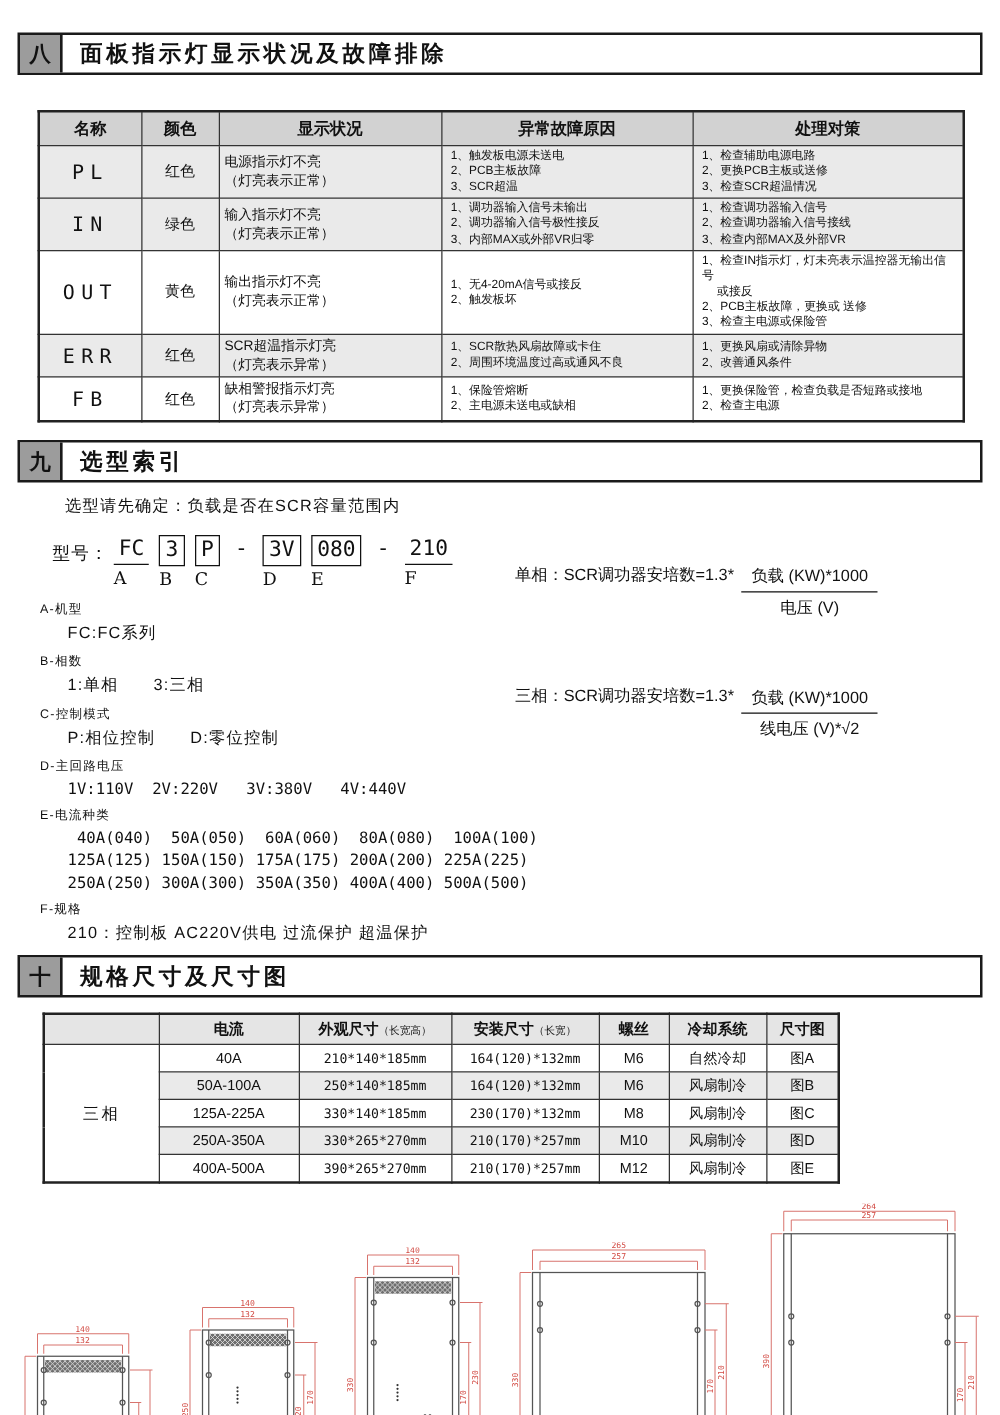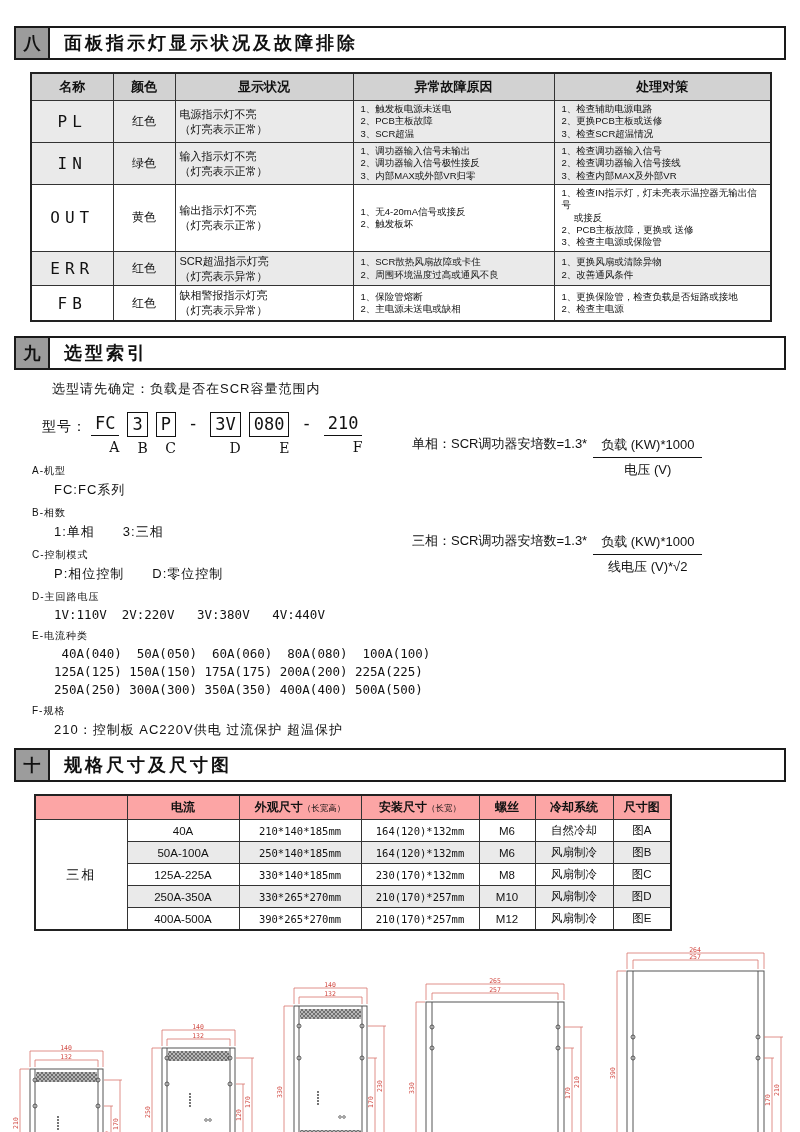--- a/index.html
+++ b/index.html
@@ -7,54 +7,54 @@
   .page{position:relative;width:800px;height:1132px;}
 
   
   .sec{display:flex;align-items:stretch;border:2px solid #1a1a1a;margin:0 14px;height:30px;background:#fff;}
   .sec-num{width:32px;background:#9c9c9c;border-right:2px solid #1a1a1a;display:flex;align-items:center;justify-content:center;
            font-size:17px;font-weight:bold;color:#111;}
   .sec-title{display:flex;align-items:center;padding-left:14px;font-size:18px;font-weight:bold;letter-spacing:3px;}
 
   
   table{border-collapse:collapse;}
-  .t1{margin:12px 0 0 30px;width:740px;border:2px solid #222;table-layout:fixed;}
+  .t1{margin:28px 0 0 30px;width:740px;border:2px solid #222;table-layout:fixed;}
   .t1 th,.t1 td{border:1px solid #333;padding:2px 4px;vertical-align:middle;}
   .t1 th{background:#d2d2d2;font-size:13px;font-weight:bold;padding:4px 2px;}
   .t1 .nm{font-family:"DejaVu Sans Mono",monospace;font-size:16px;letter-spacing:5px;text-align:center;}
   .t1 .co{font-size:12px;text-align:center;}
   .t1 .st{font-size:11px;text-align:left;white-space:pre-line;line-height:1.35;}
   .t1 .ml{font-size:9.5px;white-space:pre-line;line-height:1.3;padding-left:7px;}
   .t1 tr.shade td{background:#eaeaea;}
 
   
   .s9wrap{position:relative;margin:10px 14px 0 14px;height:368px;}
   .s9note{margin:10px 0 0 38px;font-size:13px;letter-spacing:1px;}
   .model{display:flex;align-items:flex-start;margin:14px 0 0 28px;}
   .model-label{font-size:14px;margin-top:6px;letter-spacing:1px;}
-  .mpart{display:flex;flex-direction:column;align-items:flex-end;margin:0 4px;}
+  .mpart{display:flex;flex-direction:column;align-items:flex-start;margin:0 4px;}
   .mpart .v{font-family:"DejaVu Sans Mono",monospace;font-size:17px;padding:2px 4px;line-height:1.1;}
   .mpart .v.u{border-bottom:1.5px solid #111;}
   .mpart .v.bx{border:1.5px solid #111;}
   .mpart .v.pl{border:none;}
   .mpart .l{font-family:"DejaVu Serif",serif;font-size:14px;margin-top:3px;}
   .items{margin:8px 0 0 18px;}
   .it-t{font-size:10px;font-weight:normal;margin-top:7px;letter-spacing:1px;}
   .it-l{font-size:13px;margin:3px 0 0 22px;letter-spacing:1px;}
   .it-l.mono{font-family:"DejaVu Sans Mono",monospace;font-size:12.5px;letter-spacing:0;white-space:pre;}
   .formulas{position:absolute;right:6px;top:28px;width:368px;}
   .formula{display:flex;align-items:center;margin-bottom:26px;font-size:13px;}
   .frac{display:inline-flex;flex-direction:column;align-items:center;margin-left:6px;margin-top:28px;}
   .frac .nu{padding:0 8px 3px 8px;border-bottom:1.5px solid #111;}
   .frac .de{padding:3px 8px 0 8px;}
 
   
   .t2{margin:12px 0 0 34px;border:2px solid #222;table-layout:fixed;}
   .t2 th,.t2 td{border:1px solid #333;font-size:11.5px;text-align:center;padding:3px 2px;}
-  .t2 th{background:#fca5a5;font-weight:bold;font-size:12px;text-align:center;}
+  .t2 th{background:#e5e5e5;font-weight:bold;font-size:12px;text-align:center;}
   .t2 th small{font-size:8.5px;font-weight:normal;}
   .t2 td.mono{font-family:"DejaVu Sans Mono",monospace;font-size:10.5px;}
   .t2 tr.shade td{background:#eaeaea;}
   .t2 .grp{background:#fff !important;font-size:13px;letter-spacing:2px;}
 
   
   .figs{display:flex;align-items:flex-end;gap:13px;margin:16px 0 0 12px;}
   .fig{display:flex;flex-direction:column;align-items:center;}
   svg text.dim{fill:#d24a43;font-size:6.5px;font-family:"DejaVu Sans Mono",monospace;}
   svg .dl{stroke:#d8736d;stroke-width:0.8;fill:none;}

